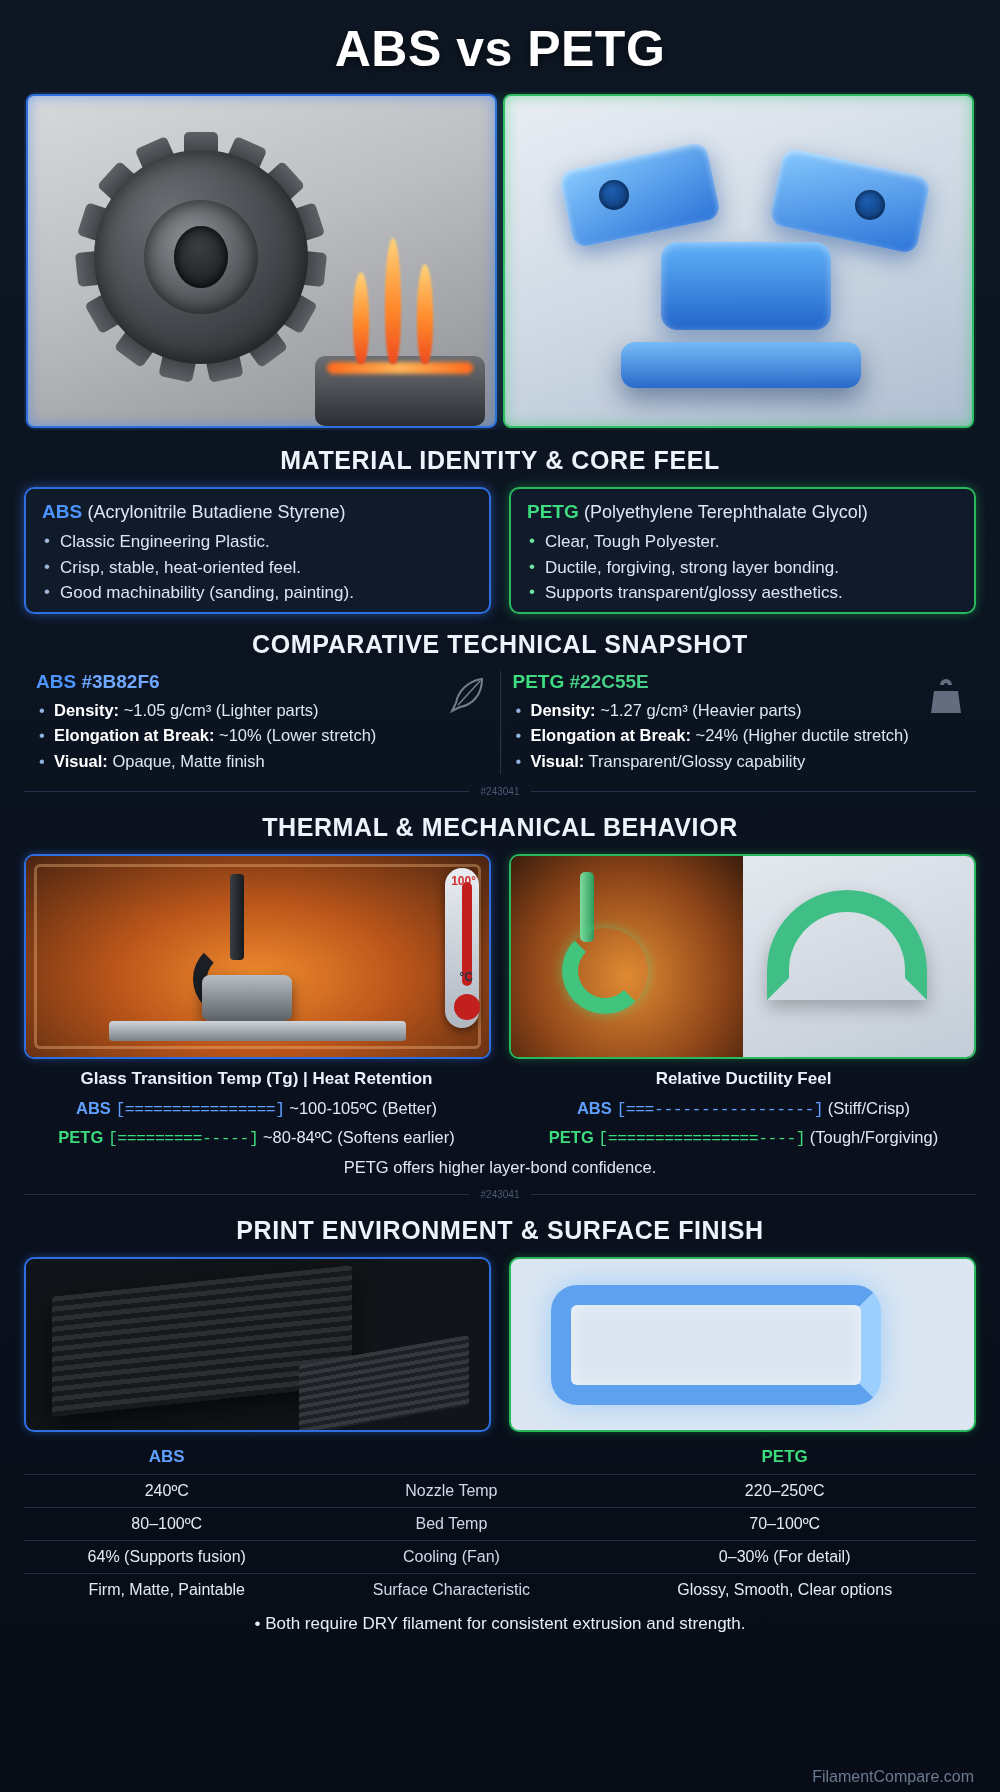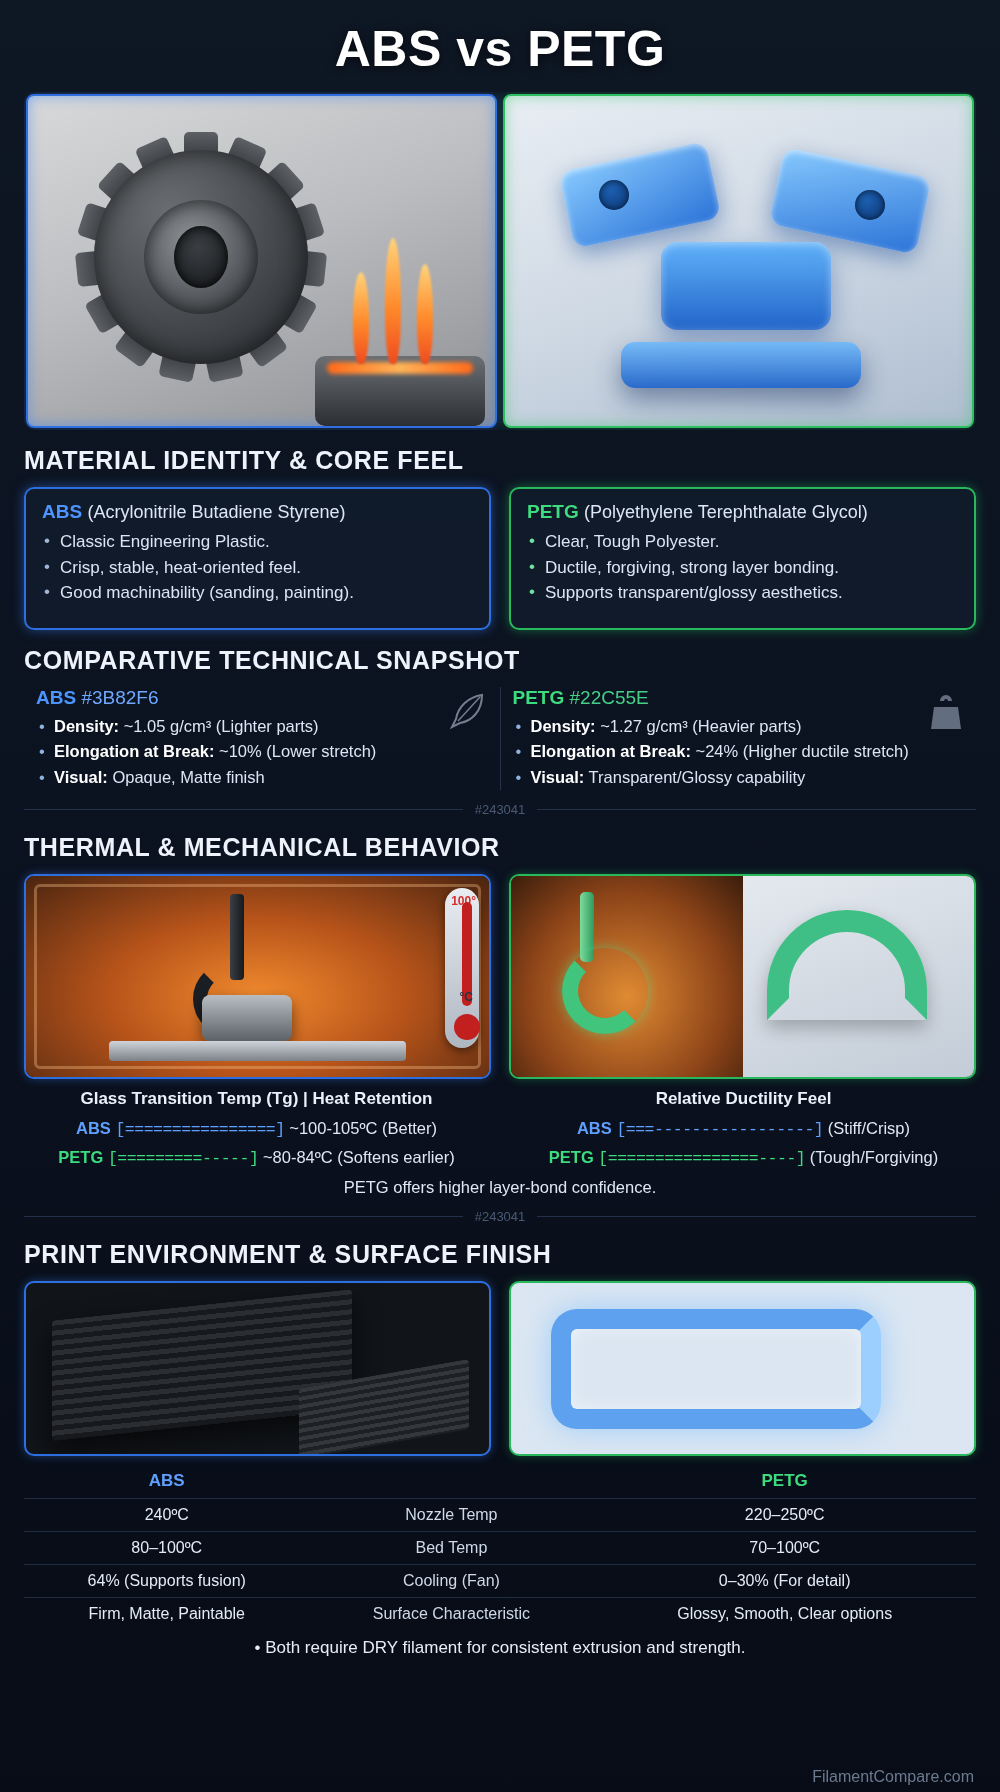--- a/index.html
+++ b/index.html
@@ -121,31 +121,32 @@
     box-shadow: 0 10px 24px rgba(20,70,150,.4), inset 0 2px 8px rgba(255,255,255,.45);
   }
   .br-base {
     position:absolute; left:56px; bottom:-22px; width:240px; height:46px; border-radius:14px;
     background: linear-gradient(180deg, rgba(110,185,250,.9), rgba(25,95,200,.9));
     box-shadow: 0 12px 26px rgba(10,40,90,.45);
   }
 
   
   .section-h {
+    text-align:center;
     font-size: 25px;
     font-weight: bold;
     letter-spacing: .6px;
     color:#eef3fb;
     margin: 16px 0 12px 0;
   }
 
   
   .cards { display:flex; gap: 18px; }
   .card {
-    flex:1; border-radius: 10px; padding: 12px 16px 22px 16px;
+    flex:1; border-radius: 10px; padding: 12px 16px 6px 16px;
     background: rgba(18,28,44,.85);
   }
   .card.abs { border:2px solid #2d6ee0; box-shadow: 0 0 12px rgba(59,130,246,.5); }
   .card.petg { border:2px solid #29b85c; box-shadow: 0 0 12px rgba(34,197,94,.45); }
   .card-title { font-size: 19px; margin-bottom: 6px; }
   .card-title .tag { font-weight:bold; }
   .tag-abs { color:#4d94ff; }
   .tag-petg { color:#3ddc7f; }
   .card-title .full { color:#dce6f5; font-size:18px; }
   .card ul { list-style:none; }
@@ -156,34 +157,34 @@
     content:'•'; position:absolute; left:2px; top:-1px; font-size: 17px;
   }
   .card.abs li::before { color:#9fb6d6; }
   .card.petg li::before { color:#6fe2a2; }
 
   
   .snap { display:flex; gap: 0; }
   .snap-col { flex:1; padding: 0 12px; position: relative; }
   .snap-col + .snap-col { border-left: 1px solid #24324a; }
   .snap-head { font-size: 19px; font-weight:bold; margin-bottom: 5px; }
-  .snap-head .hex { font-weight: normal; margin-top: 48px; }
+  .snap-head .hex { font-weight: bold; margin-top: 48px; }
   .hex-abs { color:#6ea8ff; }
   .hex-petg { color:#46cf85; }
   .snap ul { list-style:none; }
   .snap li {
     font-size: 16.5px; color:#dde6f4; line-height: 1.55; padding-left:18px; position:relative;
   }
   .snap li::before{ content:'•'; position:absolute; left:3px; color:#8fb2df; }
   .snap li b { color:#ffffff; }
   .snap-icon { position:absolute; right: 10px; top: 2px; opacity:.55; }
 
   .divider {
     display:flex; align-items:center; gap:12px; margin: 12px 0 6px 0;
-    color:#4a5a73; font-size: 13px;
+    color:#4a5a73; font-size: 10px;
   }
   .divider:before, .divider:after {
     content:''; flex:1; height:1px; background:#223149;
   }
 
   
   .therm { display:flex; gap: 18px; height: 205px; }
   .therm-pane { flex:1; border-radius: 10px; overflow:hidden; position:relative; }
   .therm-left { border:2px solid #2d6ee0; box-shadow:0 0 10px rgba(59,130,246,.4); background:#1d1410; }
   .therm-right { border:2px solid #29b85c; box-shadow:0 0 10px rgba(34,197,94,.35); background:#141d18; display:flex; }

